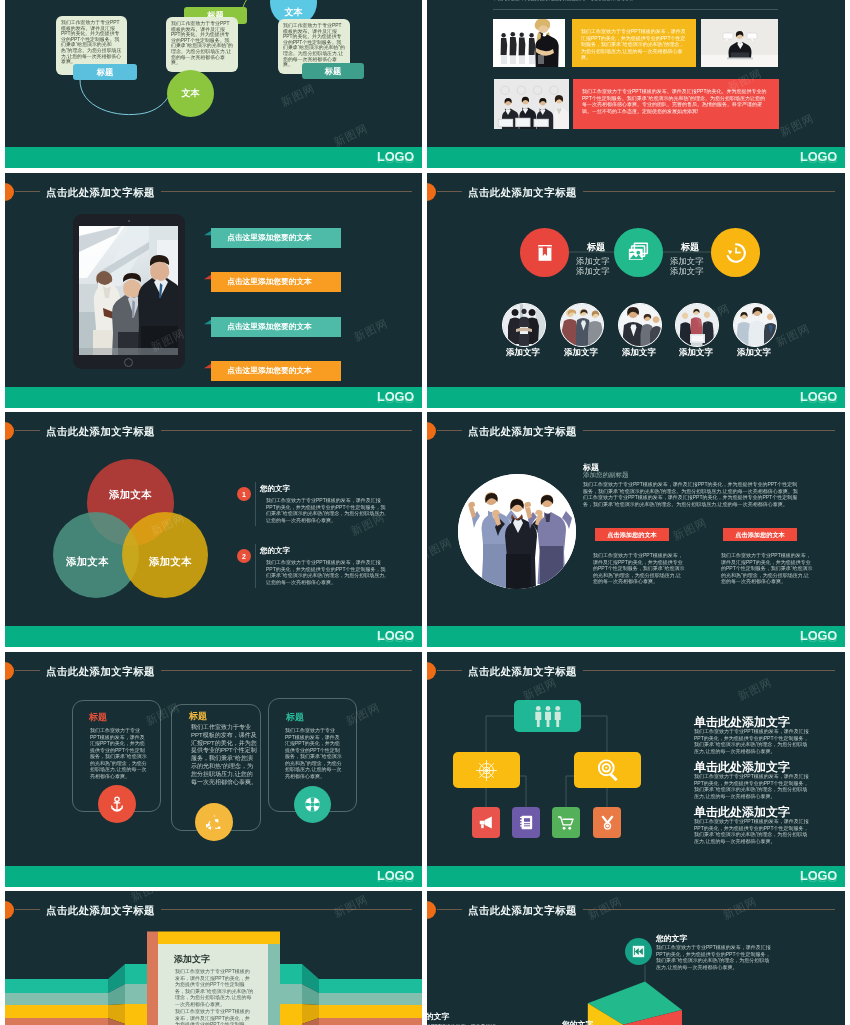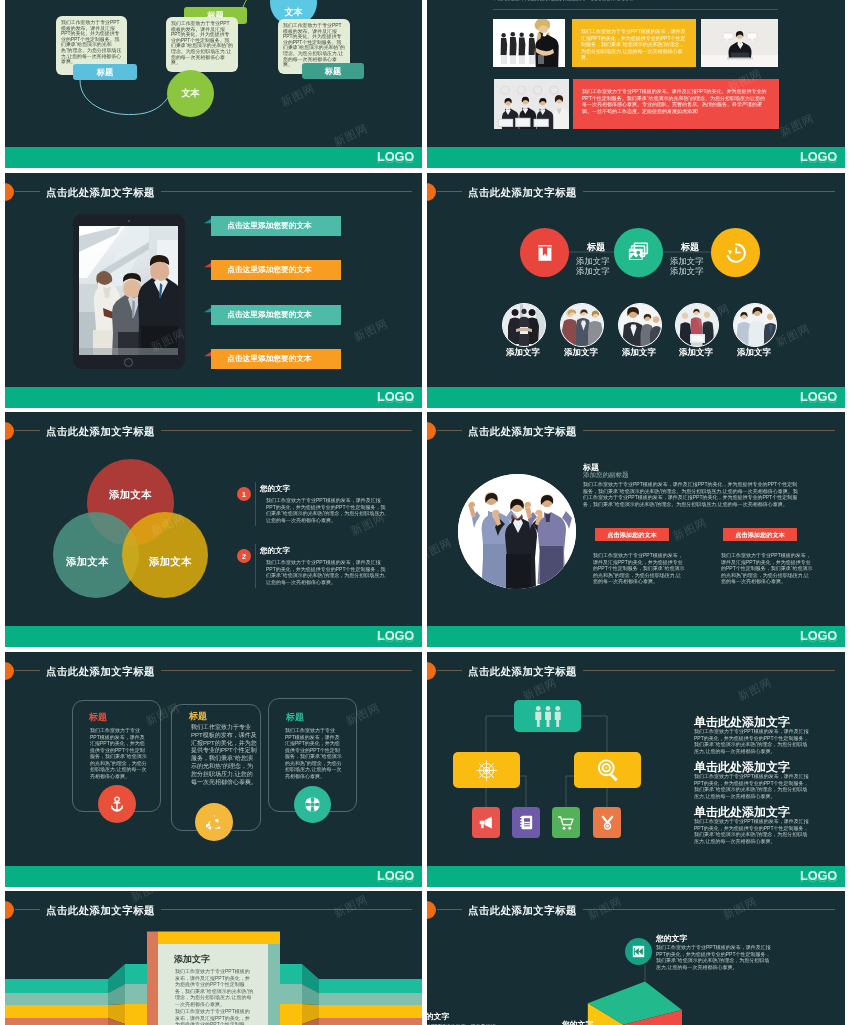--- a/index.html
+++ b/index.html
@@ -41,21 +41,21 @@
      font-size:5px;line-height:6.55px;}
   .pg-toptext{position:absolute;left:66px;top:55px;width:285px;color:#c2cecd;font-size:5px;line-height:6.55px;}
   .pg-topline{position:absolute;left:66px;top:76px;width:285px;height:1px;background:#3e585c;}
 
   
   .tab{position:absolute;background:#1d2026;border-radius:9px;box-sizing:border-box;}
   .tab .scr{position:absolute;overflow:hidden;background:#a9b4b8;}
   .tab .hb{position:absolute;border-radius:50%;border:1px solid #555c63;}
   .tab .cam{position:absolute;border-radius:50%;background:#4d555c;}
   .ribbon{position:absolute;box-sizing:border-box;color:#fff;font-weight:bold;
-     font-size:7.7px;text-align:center;letter-spacing:0px;padding-right:13px;}
+     font-size:7.7px;text-align:center;letter-spacing:0px;padding-right:13px;margin-top:12px;}
   .ribbon .tail{position:absolute;left:-7px;top:0;width:7px;height:10px;}
 
   
   .ic-big{position:absolute;border-radius:50%;display:flex;align-items:center;justify-content:center;}
   .ic-lbl{position:absolute;color:#fff;font-weight:bold;font-size:9.1px;text-align:center;line-height:10px;}
   .ic-sub{position:absolute;color:#cdd7d6;font-size:8.4px;line-height:9.7px;}
   .ph-cir{position:absolute;border-radius:50%;overflow:hidden;border:1.3px solid #fff;background:#cfd6d8;}
   .ph-cap{position:absolute;color:#fff;font-weight:bold;font-size:8.5px;text-align:center;width:64px;}
 
   

